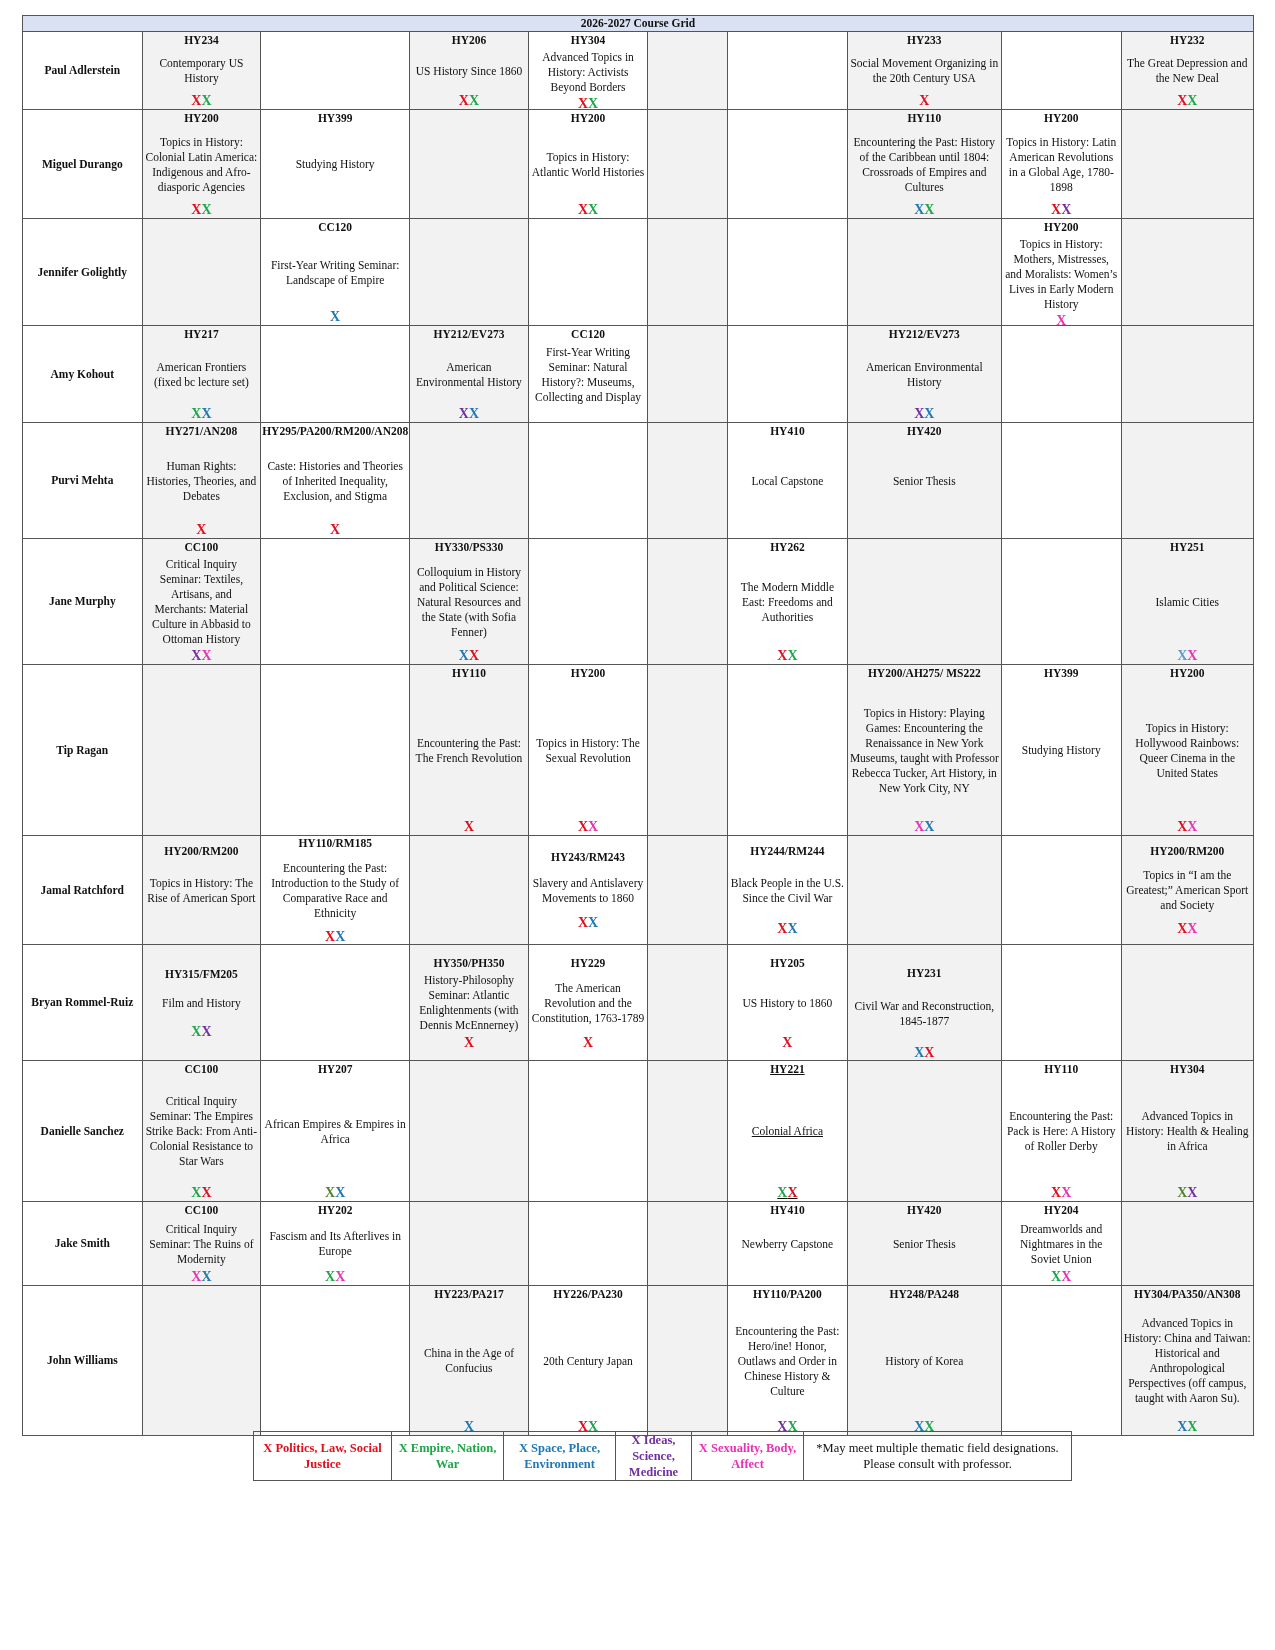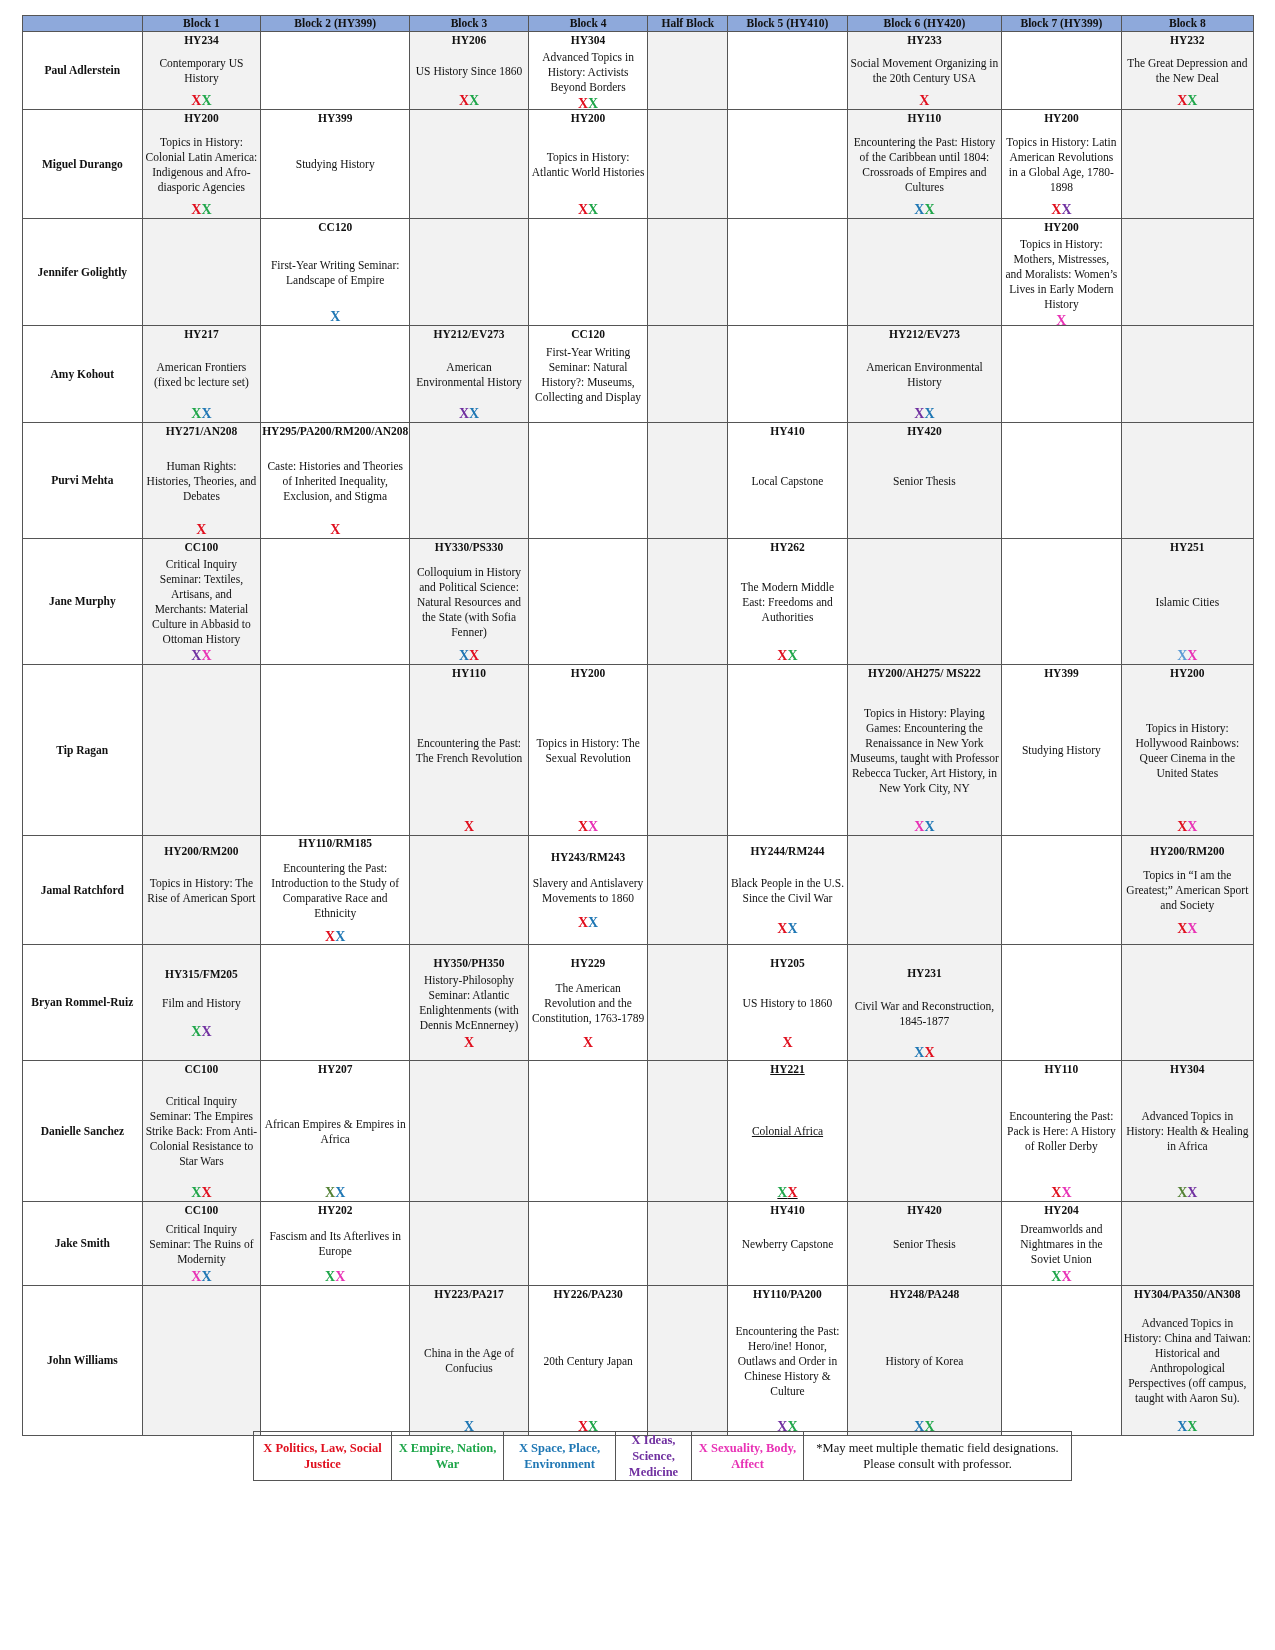--- a/index.html
+++ b/index.html
@@ -36,32 +36,23 @@
       <col style="width:142px">
       <col style="width:113px">
       <col style="width:114px">
       <col style="width:76px">
       <col style="width:114px">
       <col style="width:147px">
       <col style="width:114px">
       <col style="width:126px">
   </colgroup>
   <thead>
-    <tr class="head-row" id="head-row">
-        <th></th>
-        <th>Block 1</th>
-        <th>Block 2 (HY399)</th>
-        <th>Block 3</th>
-        <th>Block 4</th>
-        <th>Half Block</th>
-        <th>Block 5 (HY410)</th>
-        <th>Block 6 (HY420)</th>
-        <th>Block 7 (HY399)</th>
-        <th>Block 8</th>
-      </tr>
+    <tr class="title-row">
+      <th colspan="10">2026-2027 Course Grid</th>
+    </tr>
   </thead>
   <tbody id="grid-body">
       <tr style="height: 77px;">
         <td class="name">Paul Adlerstein</td>
         <td class="shade" style="height: 77px;">
           <div class="cell" style="height: 75px;">
             <div class="code">HY234</div>
             <div class="ctitle">Contemporary US History</div>
             <div class="marks"><span class="m-red">X</span><span class="m-green">X</span></div>
           </div>

